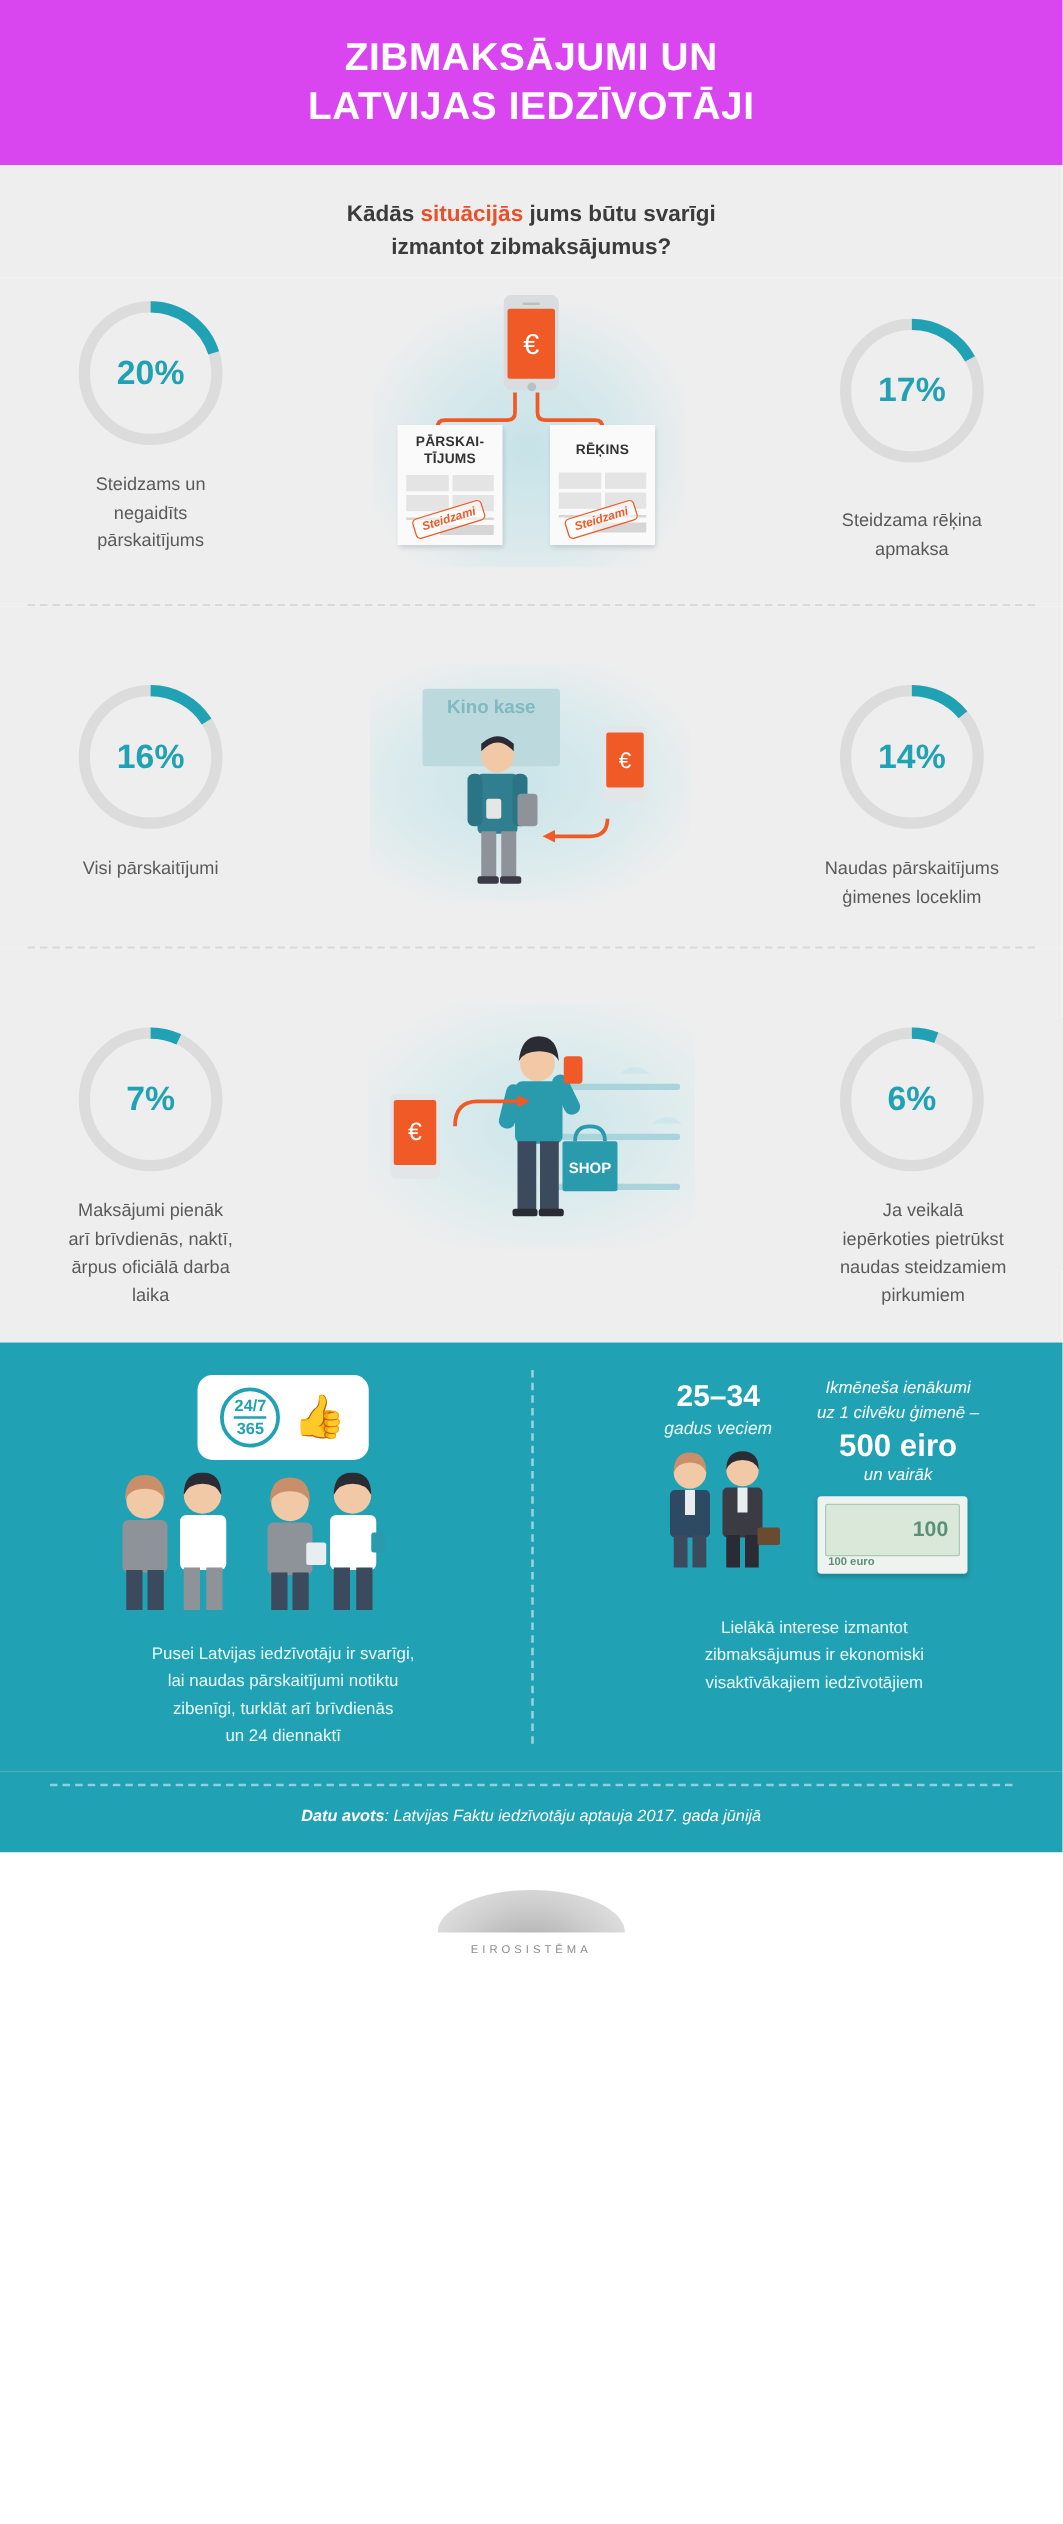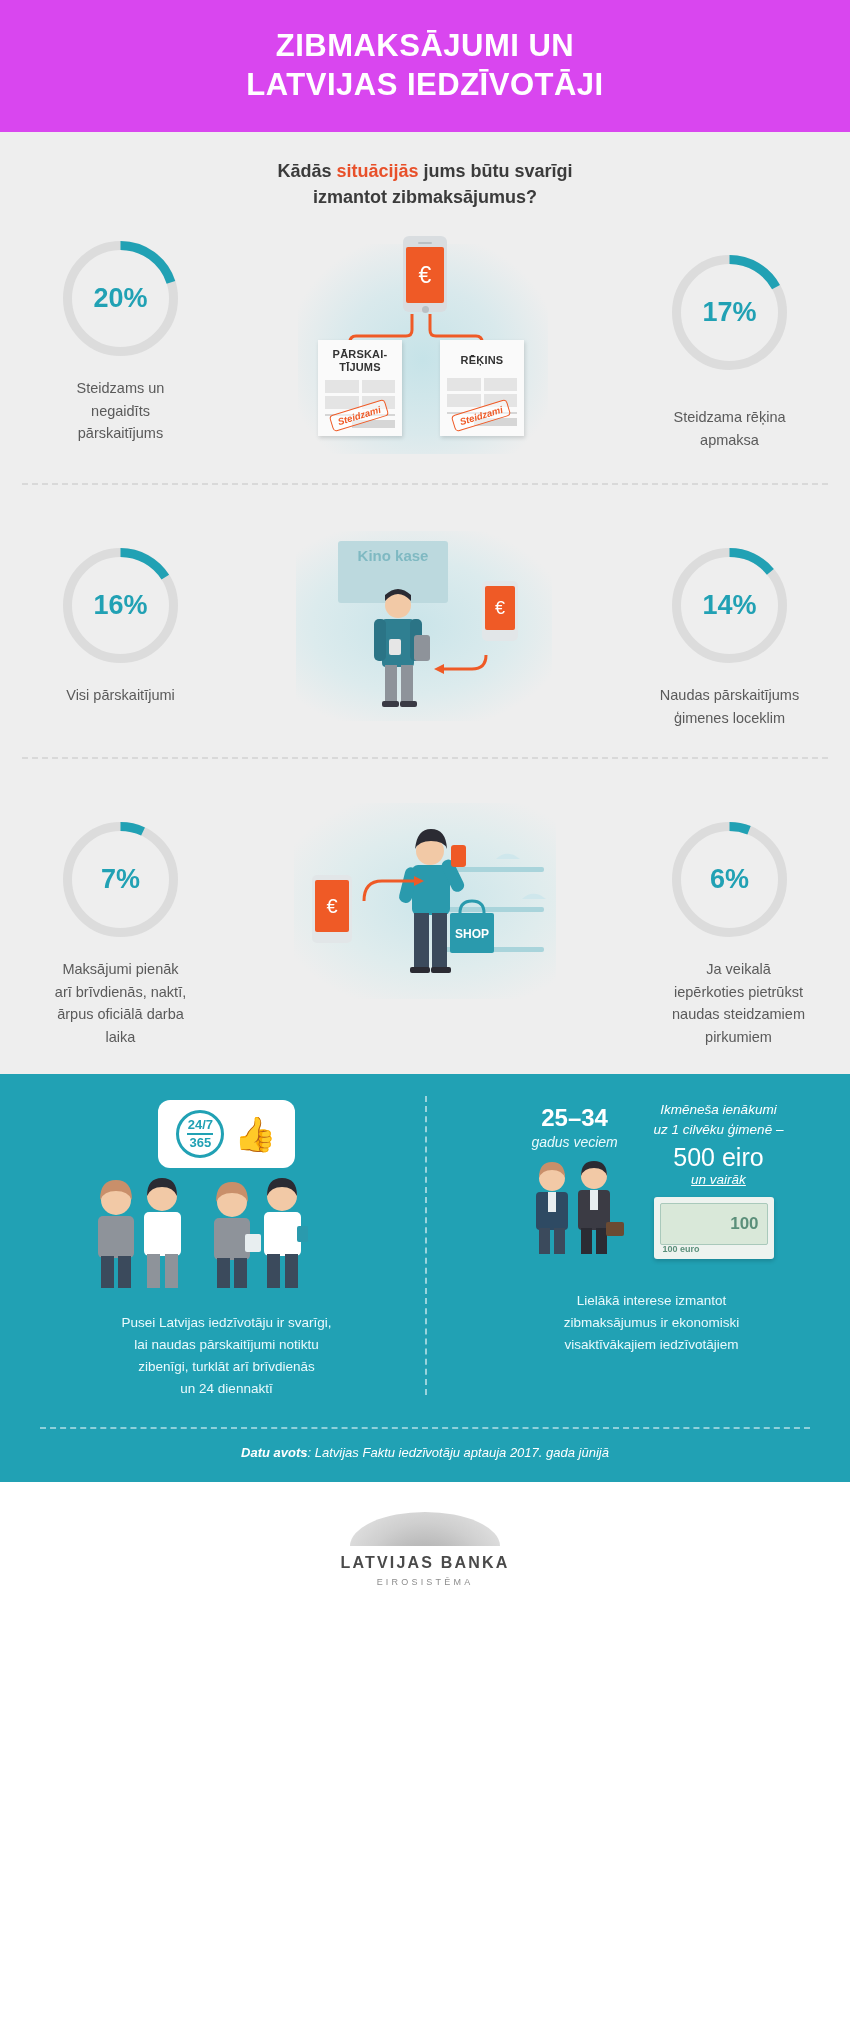--- a/index.html
+++ b/index.html
@@ -122,21 +122,21 @@
     white-space: nowrap;
   }
 
   
   .art2 { position: relative; width: 270px; height: 200px; }
   .art2 .bg {
     position:absolute; left:6px; top:4px; width:256px; height:190px;
     background: radial-gradient(ellipse at 45% 50%, #c9e4e9 0%, #dcebed 50%, #eeeeee 80%);
   }
   .kino {
-    position:absolute; left: 48px; top: 14px; width: 110px; height: 62px;
+    position:absolute; left: 48px; top: 24px; width: 110px; height: 62px;
     background:#bcd9de; border-radius:3px;
     display:flex; align-items:flex-start; justify-content:center; padding-top:6px;
     color:#7fb9c2; font-weight:bold; font-size:15px;
   }
   .phone2 {
     position:absolute; right: 42px; top: 54px;
     width:36px;height:60px;background:#e2e6e8;border-radius:5px;padding:5px 3px;
   }
   .phone2 .scr{background:#ef5a26;width:100%;height:44px;border-radius:2px;
     display:flex;align-items:center;justify-content:center;color:#fff;font-size:18px;}
@@ -177,22 +177,22 @@
   .badge247 .circ .d { width:26px;height:2px;background:#21a1b4;margin:1px 0; }
   .thumb { color:#21a1b4; font-size:34px; line-height:1; }
 
   .teal-caption {
     margin-top: 22px; text-align:center; font-size:13.5px;
     line-height:1.62; color:#eafafd; max-width: 330px;
   }
   .age { font-size:24px; font-weight:bold; color:#fff; }
   .age-sub { font-style:italic; font-size:14px; color:#eafafd; margin-top:2px; }
   .income-ttl { font-style:italic; font-size:13.5px; text-align:center; line-height:1.45; }
-  .income-big { font-size:25px; font-weight:normal; margin-top:4px; }
-  .income-sub { font-style:italic; font-size:13.5px;text-decoration:underline; }
+  .income-big { font-size:25px; font-weight:bold; margin-top:4px; }
+  .income-sub { font-style:italic; font-size:13.5px; }
 
   .money {
     margin-top:10px; width:120px; height:62px; background:#eef3ef;
     border-radius:3px; position:relative; box-shadow:0 2px 4px rgba(0,0,0,.18);
   }
   .money .note {
     position:absolute; inset:6px 6px 14px 6px; background:#d9e8d9;
     border:1.5px solid #a9c9bb; border-radius:2px;
     display:flex; align-items:center; justify-content:flex-end;
     padding-right:8px; color:#5b8f7a; font-weight:bold; font-size:17px;
@@ -523,17 +523,16 @@
 
   <div class="source-wrap">
     <div class="source-div"></div>
     <div class="source">
       <b>Datu avots</b><span>: Latvijas Faktu iedzīvotāju aptauja 2017. gada jūnijā</span>
     </div>
   </div>
 
   <div class="logo-wrap">
     <div class="logo-arc"></div>
-    <div class="logo-name">LATVIJAS BANKA</div>
     <div class="logo-sub">EIROSISTĒMA</div>
   </div>
 
 </div>
 
 </body></html>

